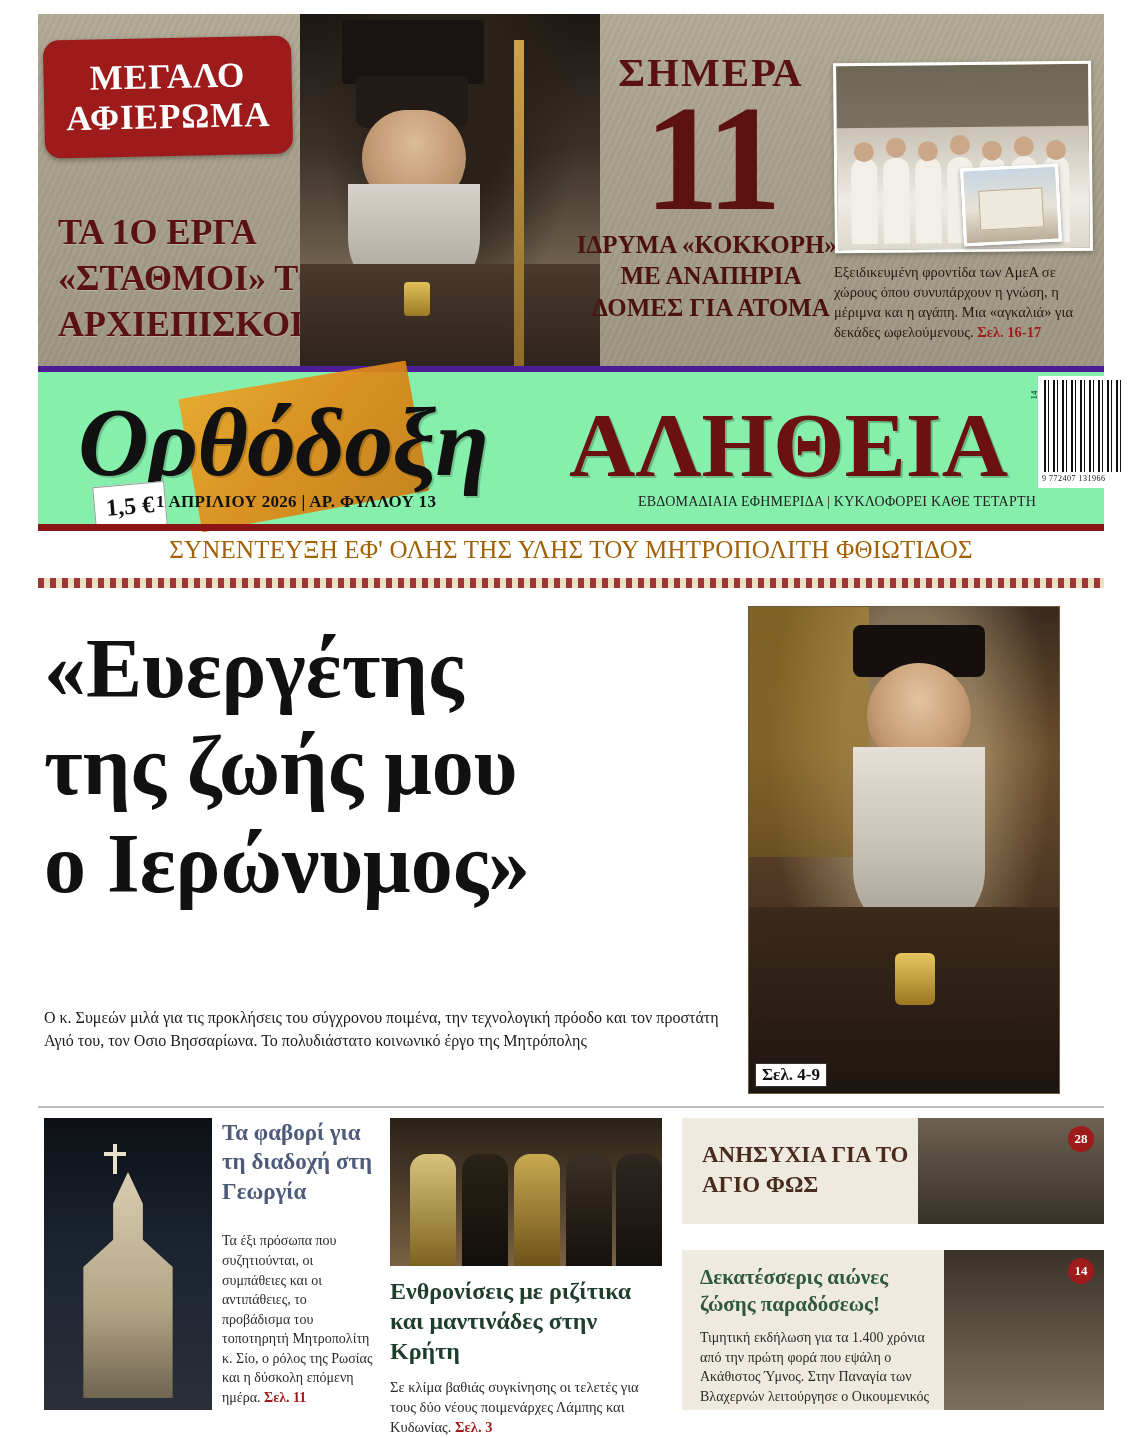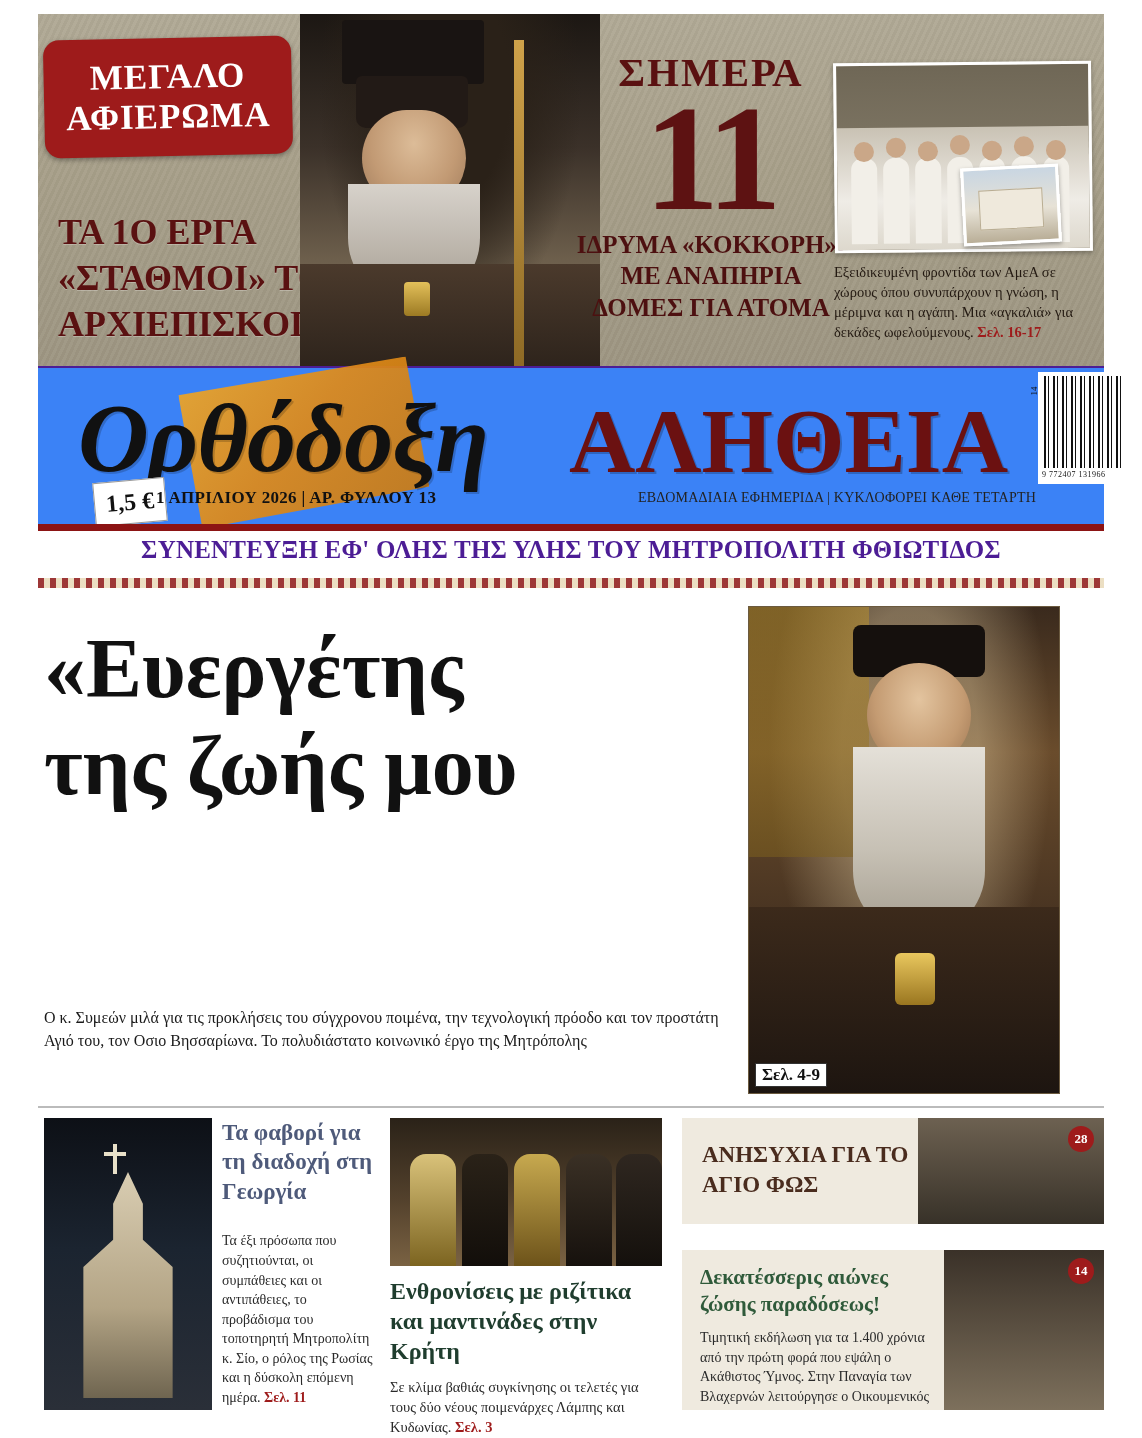--- a/index.html
+++ b/index.html
@@ -121,22 +121,22 @@
   }
   .inset .bldg{position:absolute;left:14px;top:20px;width:62px;height:38px;background:#efe9dc;border:1px solid #b9ad93;}
   .cluster-caption{
     position:absolute;left:796px;top:248px;width:252px;
     font-size:14.5px;line-height:1.38;color:#241a12;font-family:"Liberation Serif",serif;
   }
   .pagemark{color:#9e1b1b;font-weight:bold;}
 
   
   .masthead{
-    position:absolute;left:38px;top:366px;width:1066px;height:158px;background:#3b82f6;
-    border-top:2px solid #4c1d95;
+    position:absolute;left:38px;top:366px;width:1066px;height:158px;background:#86efac;
+    border-top:6px solid #4c1d95;
   }
   .mast-title{
     position:absolute;left:40px;top:18px;width:980px;height:96px;
   }
   .mast-ortho{
     position:absolute;left:0;top:-4px;font-size:98px;font-weight:bold;font-style:italic;
     color:#111;letter-spacing:-1px;font-family:"Liberation Serif",serif;
     text-shadow:2px 2px 0 rgba(0,0,0,.18);
   }
   .mast-alith{
@@ -169,21 +169,21 @@
     position:absolute;left:6px;top:4px;width:80px;height:92px;
     background:repeating-linear-gradient(90deg,#111 0 2px,#fff 2px 4px,#111 4px 5px,#fff 5px 9px);
   }
   .barcode .bnum{position:absolute;left:4px;top:98px;font-size:8px;letter-spacing:.5px;}
   .barcode .btop{position:absolute;left:-9px;top:14px;font-size:9px;transform:rotate(-90deg);}
 
   
   .rule-red{position:absolute;left:38px;top:524px;width:1066px;height:7px;background:#8c1414;}
   .kicker{
     position:absolute;left:38px;top:536px;width:1066px;text-align:center;
-    font-size:25px;font-weight:bold;color:#4c1d95;letter-spacing:.2px;
+    font-size:25px;font-weight:normal;color:#a16207;letter-spacing:.2px;
   }
   .rule-dots{
     position:absolute;left:38px;top:578px;width:1066px;height:10px;
     background:repeating-linear-gradient(90deg,#8c1414 0 6px,#e8d9b8 6px 12px);
     opacity:.85;
   }
 
   
   .lead-head{
     position:absolute;left:44px;top:620px;width:700px;
@@ -373,20 +373,21 @@
     </div>
   </div>
 
   <div class="rule-red"></div>
   <div class="kicker">ΣΥΝΕΝΤΕΥΞΗ ΕΦ' ΟΛΗΣ ΤΗΣ ΥΛΗΣ ΤΟΥ ΜΗΤΡΟΠΟΛΙΤΗ ΦΘΙΩΤΙΔΟΣ</div>
   <div class="rule-dots"></div>
 
   <div class="lead-head">
     <div>«Ευεργέτης</div>
     <div>της ζωής μου</div>
+    <div>ο Ιερώνυμος»</div>
   </div>
   <div class="lead-deck">Ο κ. Συμεών μιλά για τις προκλήσεις του σύγχρονου ποιμένα, την τεχνολογική πρόοδο και τον προστάτη Αγιό του, τον Οσιο Βησσαρίωνα. Το πολυδιάστατο κοινωνικό έργο της Μητρόπολης</div>
 
   <div class="lead-photo">
     <div class="icon-bg"></div>
     <div class="hat"></div>
     <div class="face2"></div>
     <div class="beard2"></div>
     <div class="mantle"></div>
     <div class="medal"></div>

